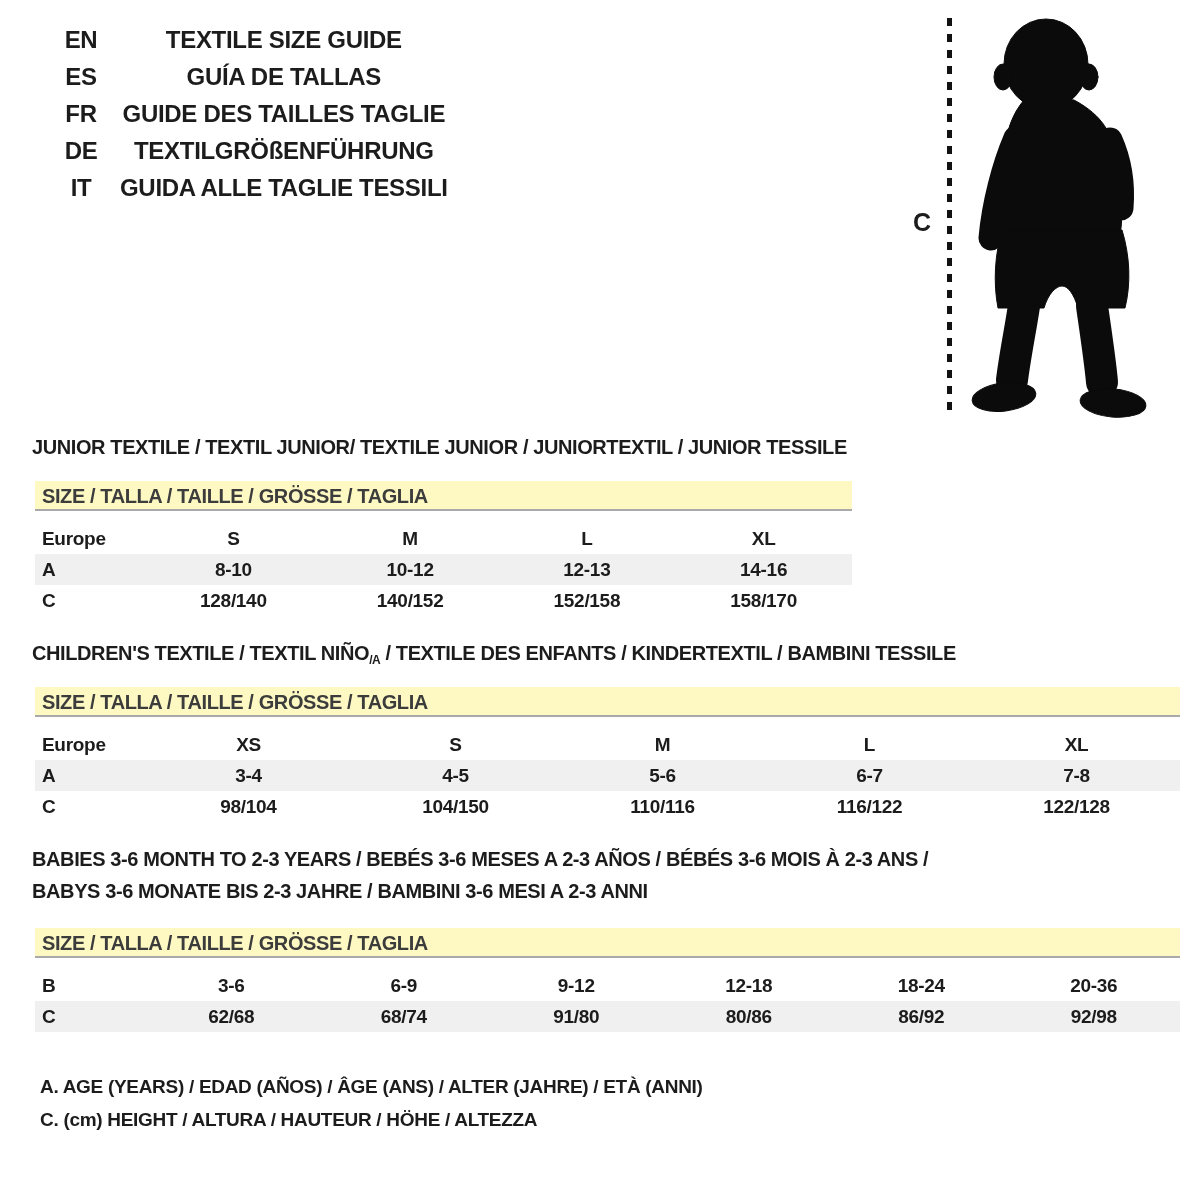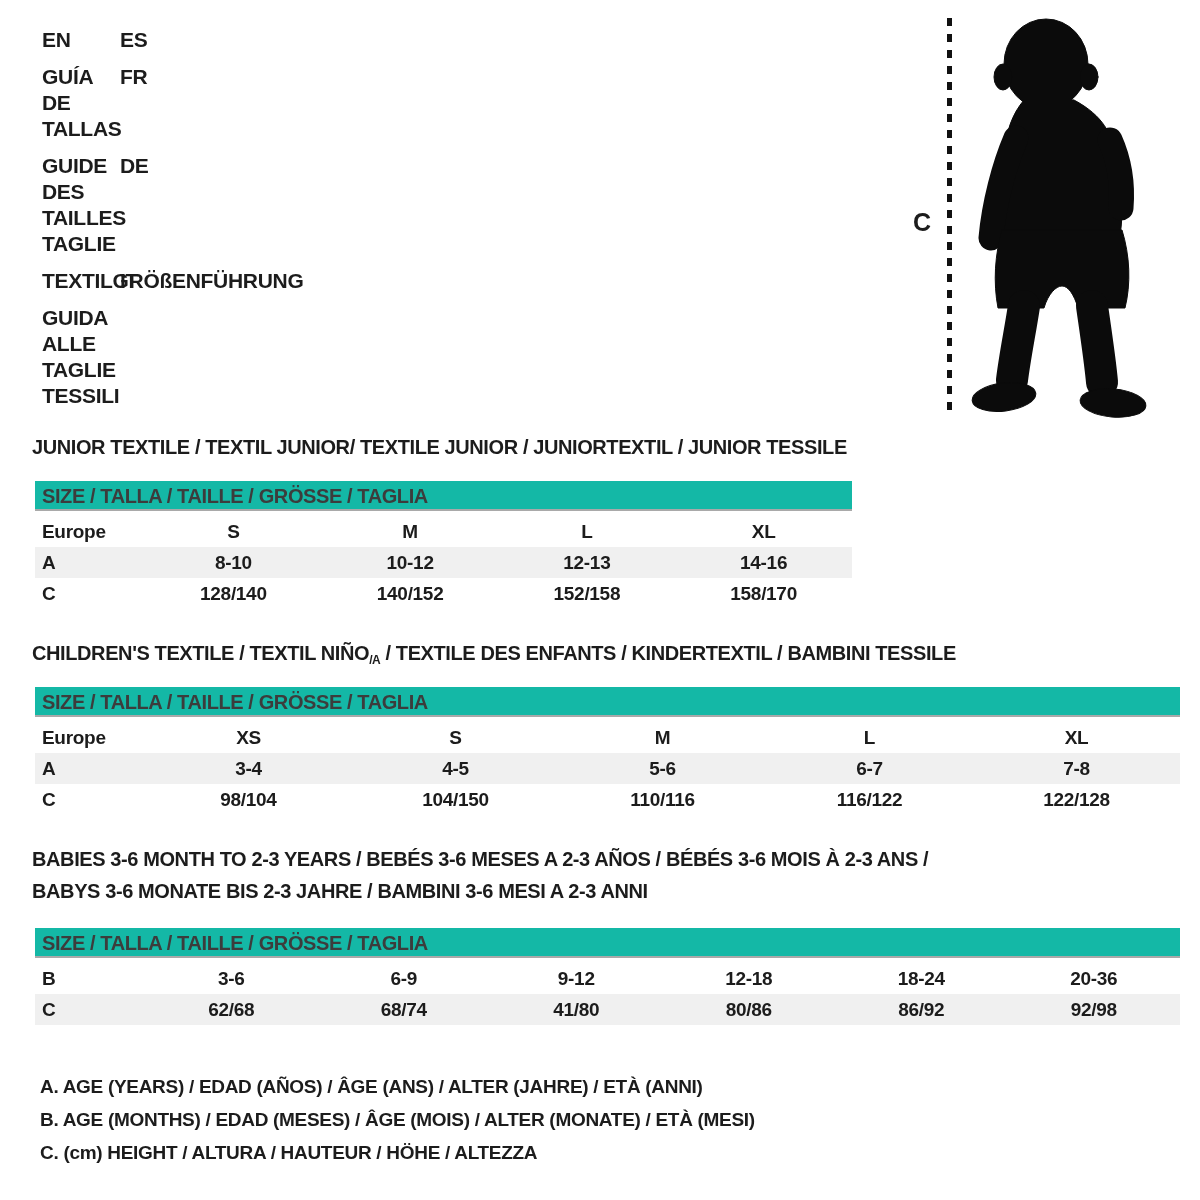--- a/index.html
+++ b/index.html
@@ -4,49 +4,50 @@
 <style>
   html,body{margin:0;padding:0;}
   body{
     width:1200px;height:1200px;position:relative;overflow:hidden;
     background:#ffffff;color:#1c1c1c;
     font-family:"Liberation Sans", sans-serif;font-weight:bold;
   }
   
   .lang-list{position:absolute;left:42px;top:27px;display:grid;
     grid-template-columns:78px auto;row-gap:11px;
-    font-size:21px;letter-spacing:-0.3px;line-height:26px;}
+    font-size:24px;letter-spacing:-0.3px;line-height:26px;text-align:center;}
   
   .measure-line{position:absolute;left:947px;top:18px;width:5px;height:398px;
     background-image:repeating-linear-gradient(to bottom,#111 0 8px,transparent 8px 16px);}
   .figure-c{position:absolute;left:913px;top:208px;font-size:25px;}
   .silhouette{position:absolute;left:962px;top:14px;width:185px;height:405px;}
   
   .section-title{position:absolute;left:32px;font-size:20px;letter-spacing:-0.4px;white-space:nowrap;}
   .title-sub{font-size:12px;vertical-align:baseline;position:relative;top:4px;}
   .size-table{position:absolute;left:35px;}
-  .size-bar{height:30px;line-height:30px;background:#14b8a6;color:#3c3c3c;
+  .size-bar{height:30px;line-height:30px;background:#fef9c3;color:#3c3c3c;
     padding-left:7px;font-size:20px;letter-spacing:-0.4px;
     border-bottom:2px solid #a9a9a9;box-sizing:border-box;}
   .trow{display:grid;height:31px;align-items:center;font-size:19px;letter-spacing:-0.3px;}
-  .trow.first{margin-top:5px;}
+  .trow.first{margin-top:12px;}
   .trow.striped{background:#f0f0f0;}
   .cols-5{grid-template-columns:110px repeat(4,1fr);}
   .cols-6{grid-template-columns:110px repeat(5,1fr);}
   .cols-7{grid-template-columns:110px repeat(6,1fr);}
   .tlabel{padding-left:7px;text-align:left;}
   .tcell{text-align:center;}
   
   .legend{position:absolute;left:40px;top:1070px;font-size:19px;line-height:33px;letter-spacing:-0.3px;}
 </style>
 </head>
 <body>
 
 <div class="lang-list">
   <span>EN</span>
+  <span>TEXTILE SIZE GUIDE</span>
   <span>ES</span>
   <span>GUÍA DE TALLAS</span>
   <span>FR</span>
   <span>GUIDE DES TAILLES TAGLIE</span>
   <span>DE</span>
   <span>TEXTILGRÖßENFÜHRUNG</span>
   <span>IT</span>
   <span>GUIDA ALLE TAGLIE TESSILI</span>
 </div>
 
@@ -137,24 +138,23 @@
     <div class="tcell">6-9</div>
     <div class="tcell">9-12</div>
     <div class="tcell">12-18</div>
     <div class="tcell">18-24</div>
     <div class="tcell">20-36</div>
   </div>
   <div class="trow cols-7 striped">
     <div class="tlabel">C</div>
     <div class="tcell">62/68</div>
     <div class="tcell">68/74</div>
-    <div class="tcell">41/80</div>
+    <div class="tcell">91/80</div>
     <div class="tcell">80/86</div>
     <div class="tcell">86/92</div>
     <div class="tcell">92/98</div>
   </div>
 </div>
 
 <div class="legend">
   <div>A. AGE (YEARS) / EDAD (AÑOS) / ÂGE (ANS) / ALTER (JAHRE) / ETÀ (ANNI)</div>
-  <div>B. AGE (MONTHS) / EDAD (MESES) / ÂGE (MOIS) / ALTER (MONATE) / ETÀ (MESI)</div>
   <div>C. (cm) HEIGHT / ALTURA / HAUTEUR / HÖHE / ALTEZZA</div>
 </div>
 
 </body></html>

